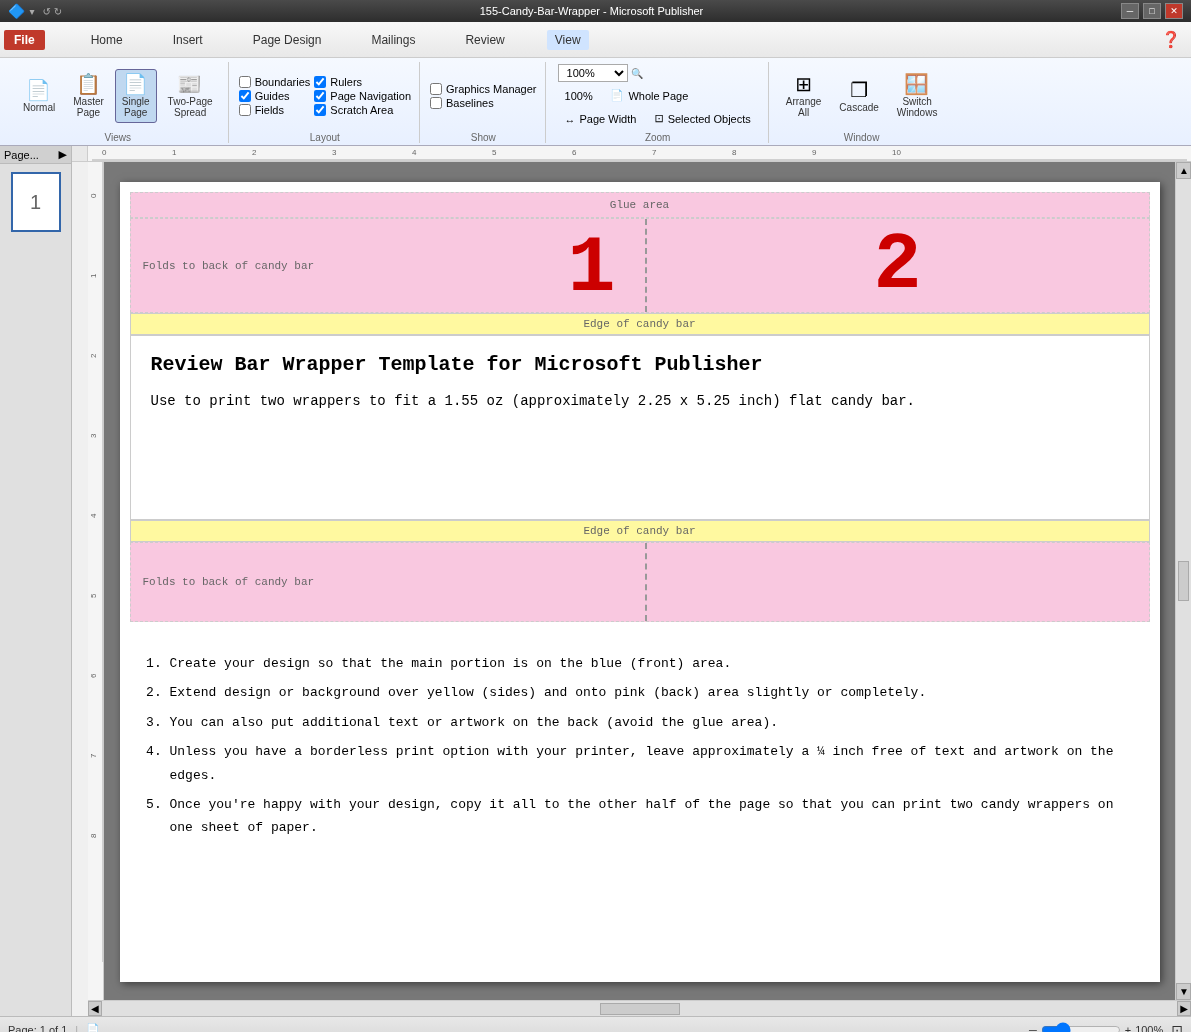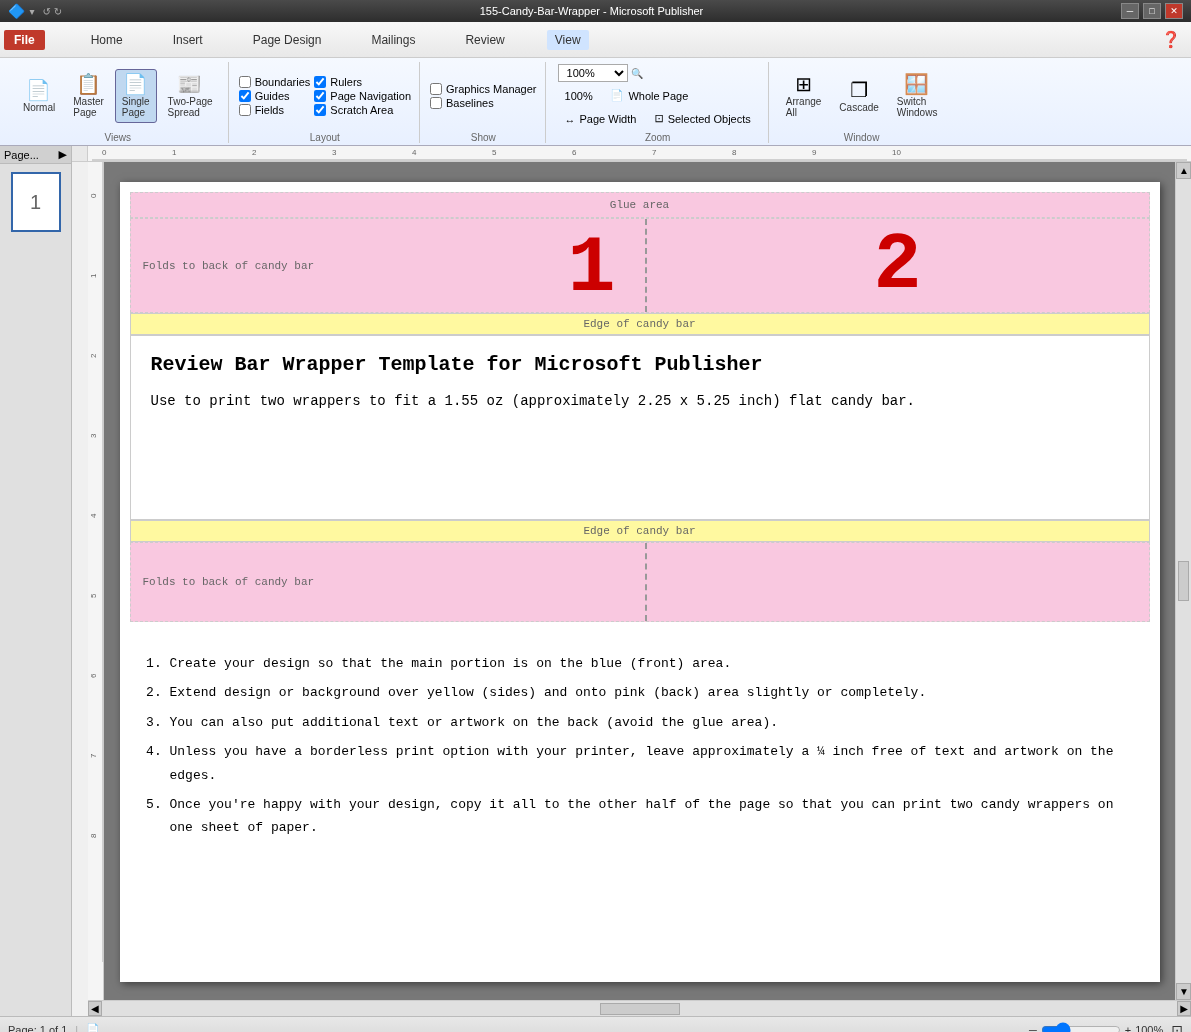--- a/index.html
+++ b/index.html
@@ -98,20 +98,21 @@
       min-width: 40px;
     }
     .ribbon-btn.active { background: #c0d8f0; border-color: #669; }
     .ribbon-btn .btn-icon {
       font-size: 20px;
       line-height: 1;
     }
     .ribbon-btn .btn-label {
       font-size: 10px;
       color: #333;
+      text-align: center;
       margin-top: 2px;
     }
     .ribbon-btn-small {
       display: flex;
       align-items: center;
       gap: 4px;
       padding: 2px 6px;
       cursor: pointer;
       border-radius: 2px;
       border: 1px solid transparent;

